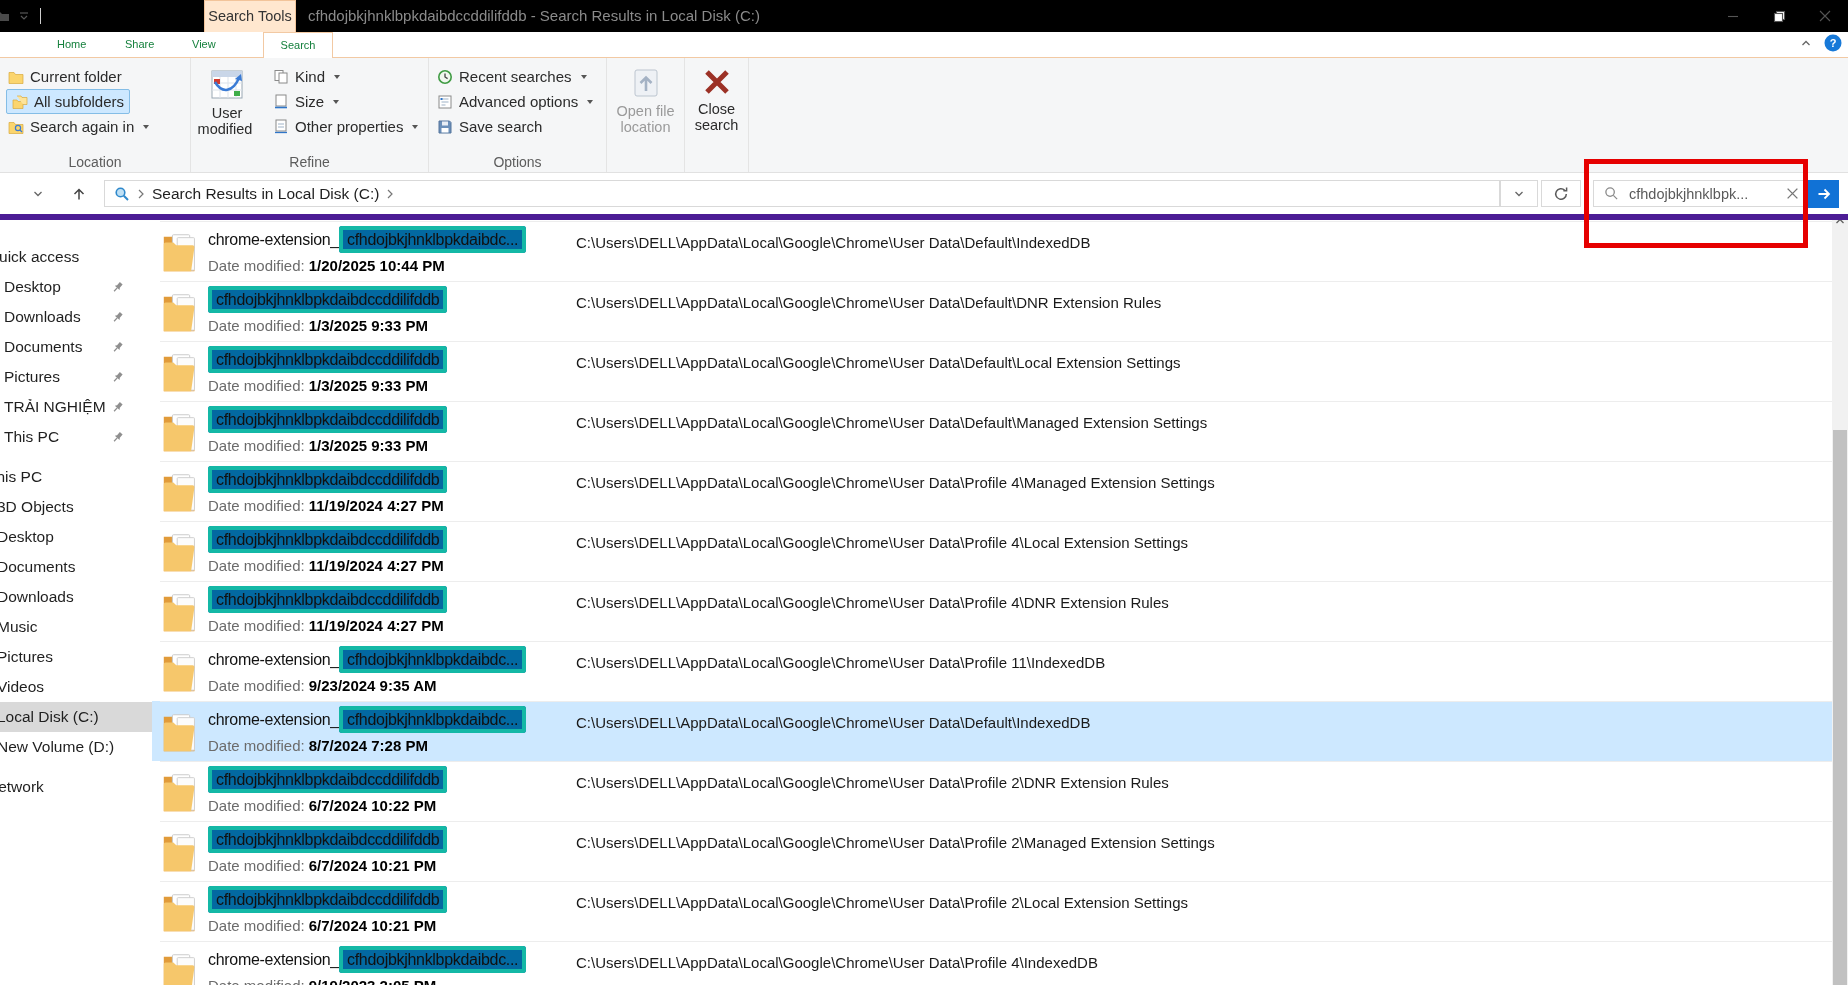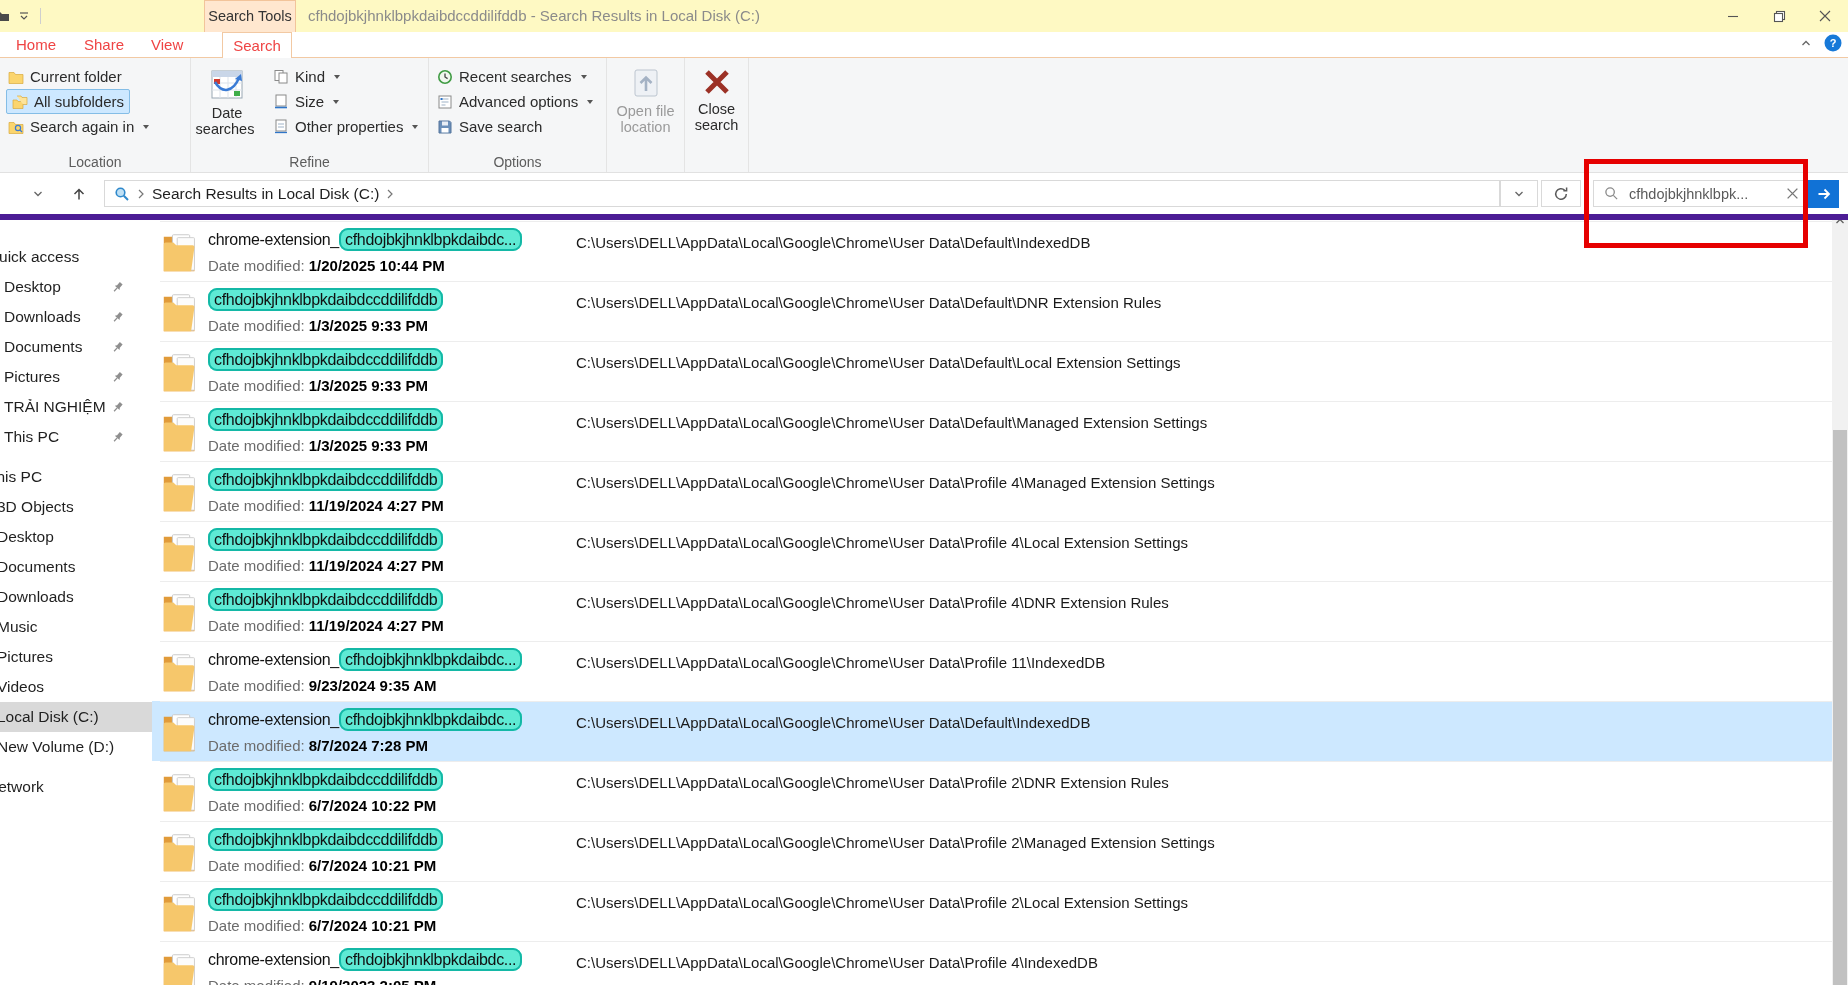--- a/index.html
+++ b/index.html
@@ -1,34 +1,34 @@
 <!DOCTYPE html>
 <html><head>
 <meta charset="utf-8">
 <style>
   html,body{margin:0;padding:0;background:#fff;}
   body{width:1848px;height:985px;overflow:hidden;font-family:"Liberation Sans",sans-serif;position:relative;-webkit-font-smoothing:antialiased;}
   .nowrap{white-space:nowrap;}
   svg{display:block;}
 
   
-  .titlebar{position:relative;height:32px;background:#fef9c3;padding-left:41px;}
+  .titlebar{position:relative;height:32px;background:#000000;padding-left:41px;}
   .qat{position:absolute;left:0;top:0;height:32px;display:flex;align-items:center;}
   .qat-icon{margin-left:-4px;}
   .qat-chev{margin-left:6px;}
   .qat-sep{width:1px;height:16px;background:#cfcfcf;margin-left:10px;}
   .ctx-chip{position:absolute;left:204px;top:0;width:92px;height:32px;background:#ffe7cf;border:1px solid #f2c49a;border-bottom:none;box-sizing:border-box;
     font-size:14.5px;color:#333;text-align:center;line-height:31px;}
   .win-title{position:absolute;left:308px;top:0;line-height:32px;font-size:15px;color:#8b8b8b;white-space:nowrap;}
   .win-controls{position:absolute;right:0;top:0;height:32px;display:flex;}
   .win-btn{width:46px;height:32px;display:flex;align-items:center;justify-content:center;}
 
   
   .tabsrow{position:relative;height:25px;background:#fff;border-bottom:1px solid #f2c9a3;box-sizing:content-box;z-index:3;}
-  .tab{position:absolute;top:0;height:25px;line-height:25px;font-size:15px;color:#ef4444;}
+  .tab{position:absolute;top:0;height:25px;line-height:25px;font-size:11px;color:#15803d;margin-left:41px;}
   .tab-home{left:16px;}
   .tab-share{left:84px;}
   .tab-view{left:151px;}
   .tab-search{left:222px;width:70px;text-align:center;background:#fff;border:1px solid #f2c9a3;border-bottom:none;box-sizing:border-box;height:26px;z-index:4;}
   .tabs-right{position:absolute;right:6px;top:2px;display:flex;gap:12px;align-items:center;}
   .helpcirc{width:18px;height:18px;}
 
   
   .ribbon{position:relative;height:114px;background:#f5f6f7;border-bottom:1px solid #e1e1e1;display:flex;z-index:2;}
   .grp{position:relative;border-right:1px solid #e4e4e4;box-sizing:border-box;padding-top:6px;}
@@ -71,21 +71,21 @@
   .sb-item.lvl1 .sb-label{display:inline-block;margin-left:-3px;}
   .sb-item.sel{background:#d9d9d9;}
   .pin{position:absolute;right:28px;top:9px;}
 
   .list{flex:1;position:relative;padding-top:9px;box-sizing:border-box;overflow:hidden;}
   .row{position:relative;height:60px;}
   .row::before{content:"";position:absolute;left:8px;right:0;top:0;height:1px;background:#ededed;}
   .row.sel{background:#cde8ff;}
   .ficon{position:absolute;left:10px;top:8px;}
   .row-name{position:absolute;left:56px;top:10px;font-size:16px;letter-spacing:-0.3px;color:#111;white-space:nowrap;}
-  .name-hl{background:#5eead4;border:2px solid #14b8a6;border-radius:9px;padding:1px 4px;}
+  .name-hl{background:#0369a1;border:4px solid #14b8a6;border-radius:3px;padding:1px 4px;}
   .row-date{position:absolute;left:56px;top:36px;font-size:15px;color:#6b6b6b;white-space:nowrap;}
   .date-val{color:#000000;font-weight:bold;margin-left:4px;}
   .row-path{position:absolute;left:424px;top:13px;font-size:15px;color:#1a1a1a;white-space:nowrap;}
 
   .scrollbar{width:16px;flex:none;background:#f1f1f1;position:relative;}
   .sb-up{height:17px;display:flex;align-items:center;justify-content:center;}
   .sb-thumb{position:absolute;left:1px;right:1px;top:218px;height:600px;background:#c1c1c1;}
 </style>
 </head>
 <body>
@@ -179,21 +179,21 @@
     <div class="bigbtn">
       <svg width="36" height="36" viewBox="0 0 36 36">
         <rect x="3" y="5" width="30" height="27" fill="#fff" stroke="#9aa7b4"></rect>
         <rect x="3" y="5" width="30" height="6" fill="#c9d6e8"></rect>
         <path d="M3 17h30M3 24h30M11 11v21M19 11v21M27 11v21" stroke="#dde3ea" stroke-width="1"></path>
         <rect x="5" y="13" width="6" height="5" fill="#d23a2e"></rect>
         <rect x="25" y="25" width="6" height="5" fill="#3fae49"></rect>
         <path d="M6 16c7 12 18 10 24-4" stroke="#3a7bd5" stroke-width="2.5" fill="none"></path>
         <path d="M32 8l1 7-7-2z" fill="#3a7bd5"></path>
       </svg>
-      <span class="lbl"><span>Date searches</span> <span class="caret" style="display:inline-block"></span></span>
+      <span class="lbl"><span>User modified</span> <span class="caret" style="display:inline-block"></span></span>
     </div>
     <div class="col">
       <div class="ritem">
         <svg width="16" height="15" viewBox="0 0 16 15">
             <rect x="2" y="1.5" width="8" height="10" fill="#fff" stroke="#8a8a8a"></rect>
             <rect x="6" y="4" width="8" height="10" fill="#fff" stroke="#8a8a8a"></rect>
           </svg>
         <span>Kind</span>
           <span class="caret"></span>
       </div>

